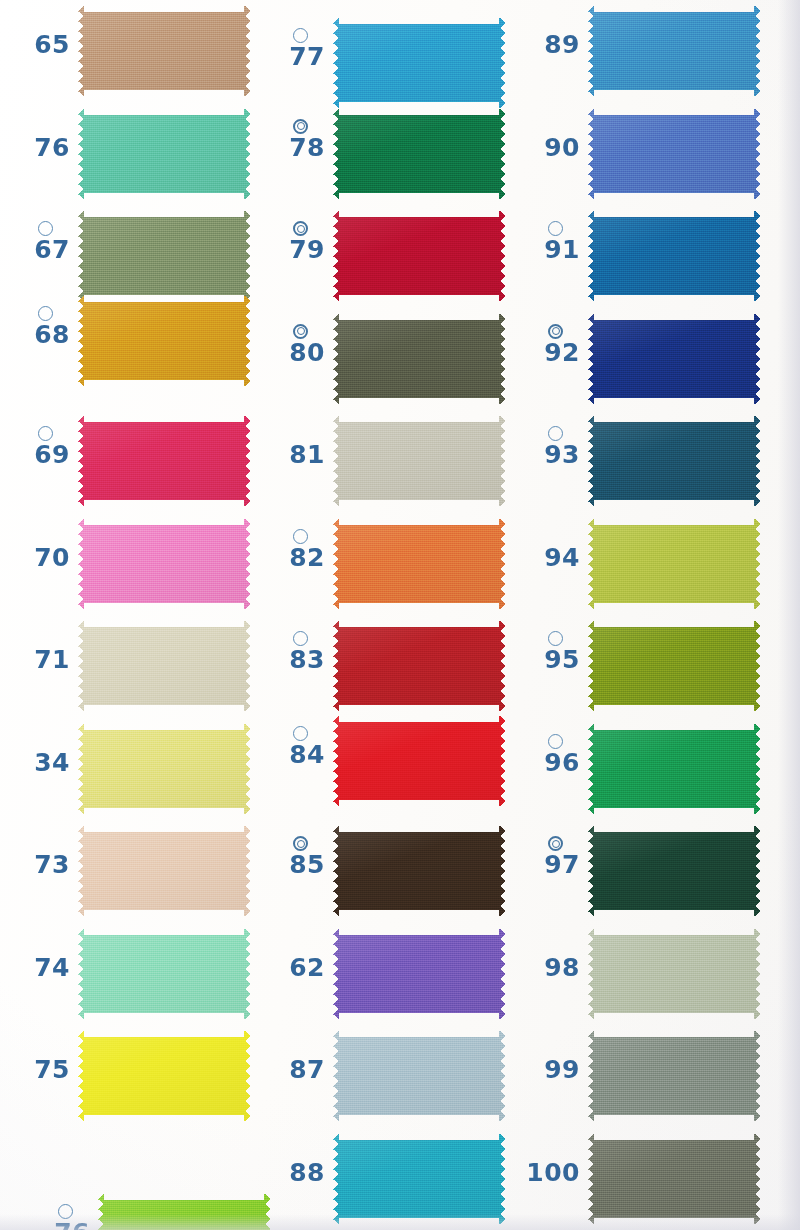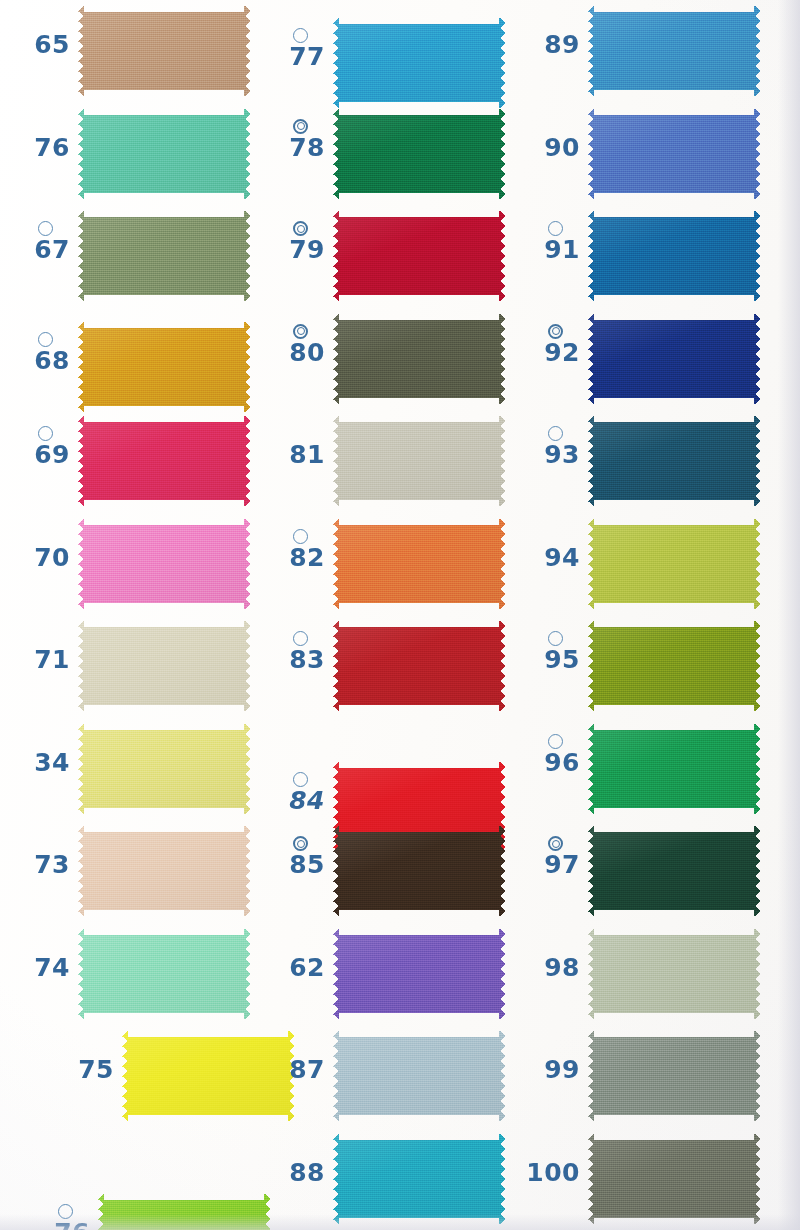--- a/index.html
+++ b/index.html
@@ -182,21 +182,21 @@
       <div class="swatch-entry" style="top: 205px; height: 102.5px;">
         <div class="marker single"></div>
         <div class="swatch-number">67</div>
         <div class="chip-wrap">
           <div class="chip-inner" title="sage-green" style="background-color: rgb(125, 145, 104);">
             <div class="chip-weave"></div>
             <div class="chip-shade"></div>
           </div>
         </div>
       </div>
-      <div class="swatch-entry" style="top: 316px; height: 102.5px; padding-left: 22px;">
+      <div class="swatch-entry" style="top: 290px; height: 102.5px; padding-left: 22px;">
         <div class="marker single"></div>
         <div class="swatch-number">68</div>
         <div class="chip-wrap">
           <div class="chip-inner" title="mustard-gold" style="background-color: rgb(213, 154, 31);">
             <div class="chip-weave"></div>
             <div class="chip-shade"></div>
           </div>
         </div>
       </div>
       <div class="swatch-entry" style="top: 410px; height: 102.5px;">
@@ -247,21 +247,21 @@
       </div>
       <div class="swatch-entry" style="top: 922.5px; height: 102.5px;">
         <div class="swatch-number">74</div>
         <div class="chip-wrap">
           <div class="chip-inner" title="light-mint" style="background-color: rgb(138, 220, 185);">
             <div class="chip-weave"></div>
             <div class="chip-shade"></div>
           </div>
         </div>
       </div>
-      <div class="swatch-entry" style="top: 1025px; height: 102.5px; margin-left: 44px;">
+      <div class="swatch-entry" style="top: 1025px; height: 102.5px;">
         <div class="swatch-number">75</div>
         <div class="chip-wrap">
           <div class="chip-inner" title="bright-yellow" style="background-color: rgb(237, 234, 42);">
             <div class="chip-weave"></div>
             <div class="chip-shade"></div>
           </div>
         </div>
       </div>
       <div class="swatch-entry" style="top: 1188px; height: 102.5px; margin-left: 20px;">
         <div class="marker single"></div>
@@ -337,21 +337,21 @@
       <div class="swatch-entry" style="top: 615px; height: 102.5px;">
         <div class="marker single"></div>
         <div class="swatch-number">83</div>
         <div class="chip-wrap">
           <div class="chip-inner" title="brick-red" style="background-color: rgb(181, 31, 38);">
             <div class="chip-weave"></div>
             <div class="chip-shade"></div>
           </div>
         </div>
       </div>
-      <div class="swatch-entry" style="top: 756px; height: 102.5px; font-style: italic;">
+      <div class="swatch-entry" style="top: 710px; height: 102.5px;">
         <div class="marker single"></div>
         <div class="swatch-number">84</div>
         <div class="chip-wrap">
           <div class="chip-inner" title="bright-red" style="background-color: rgb(224, 27, 36);">
             <div class="chip-weave"></div>
             <div class="chip-shade"></div>
           </div>
         </div>
       </div>
       <div class="swatch-entry" style="top: 820px; height: 102.5px;">

